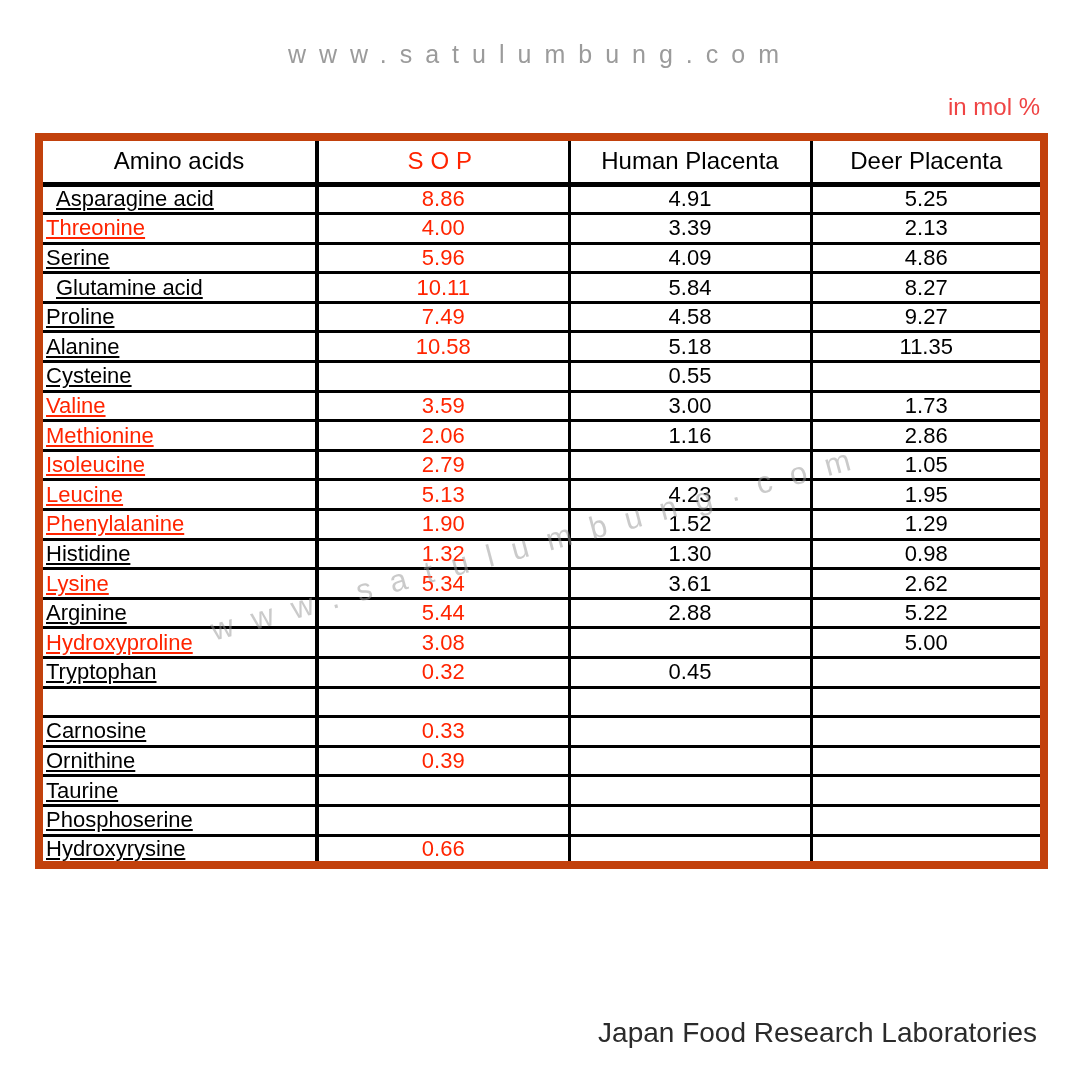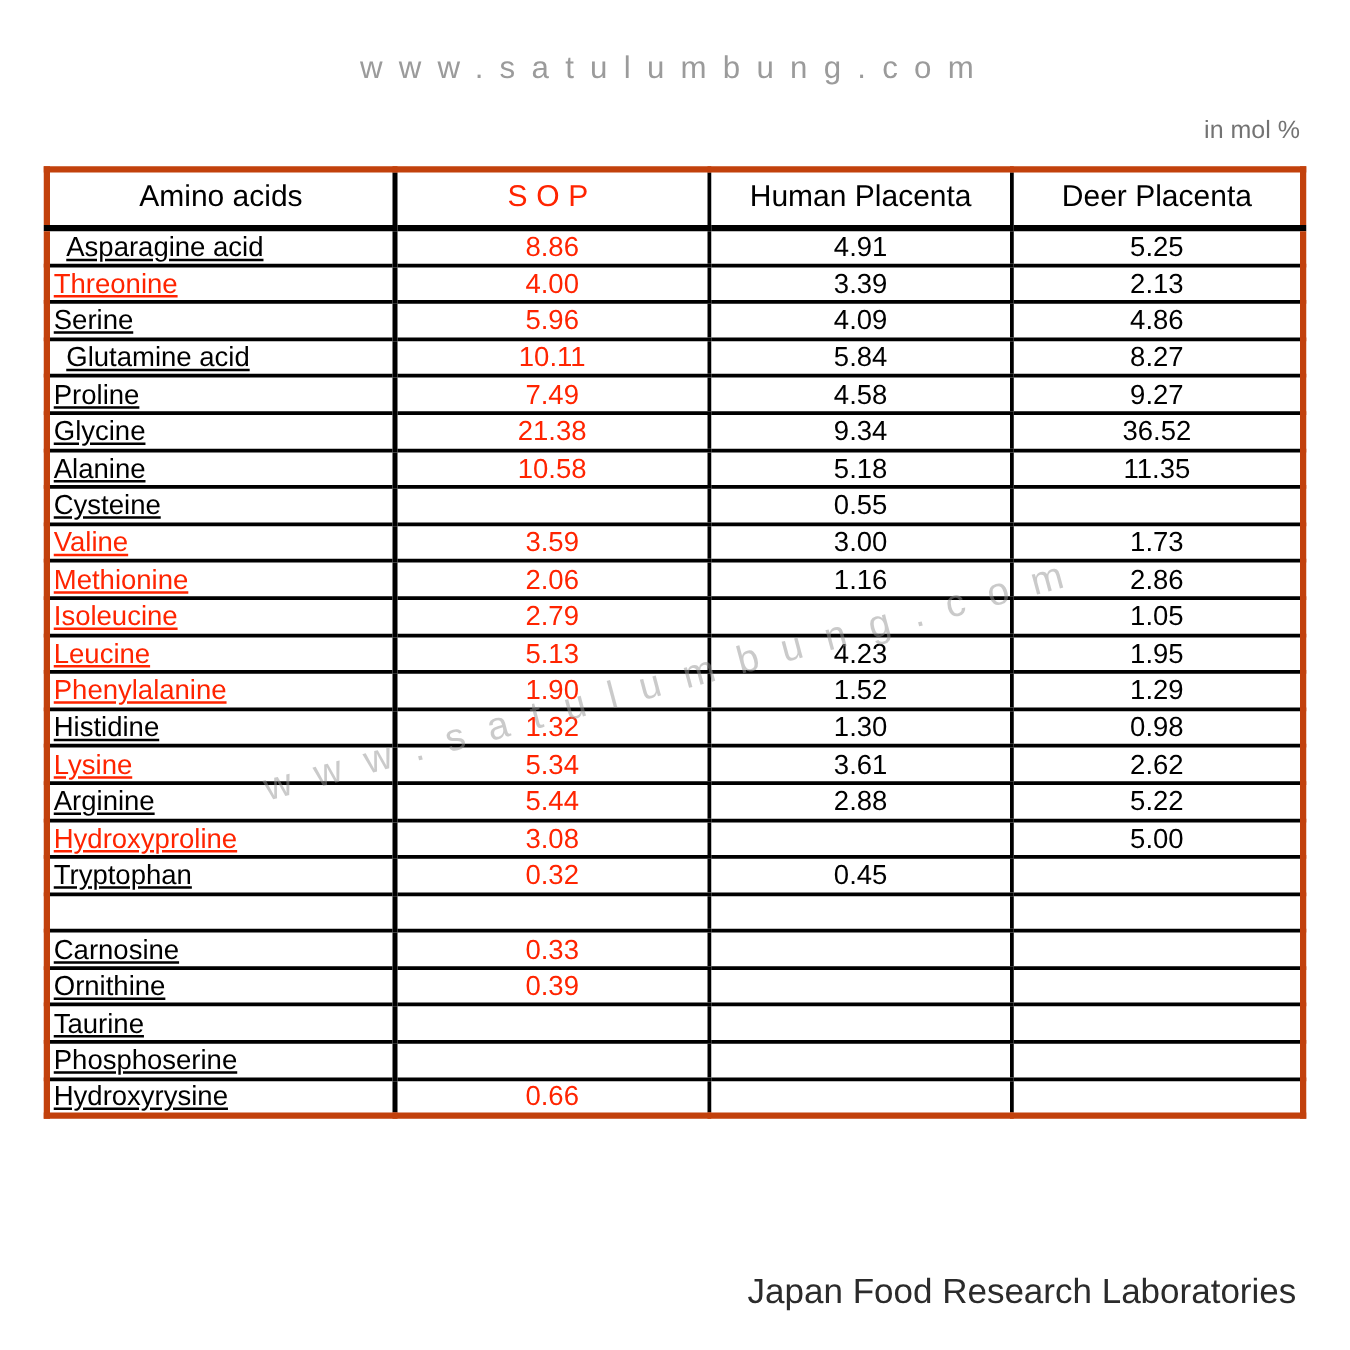--- a/index.html
+++ b/index.html
@@ -10,26 +10,26 @@
     background: #fff; overflow: hidden;
     font-family: "Liberation Sans", sans-serif; color: #000;
   }
   .top-watermark {
     position: absolute; top: 40px; left: 0; width: 100%;
     text-align: center; font-size: 25px; color: var(--wm-gray);
     letter-spacing: 13px; font-weight: 400;
   }
   .unit-label {
     position: absolute; top: 93px; right: 40px;
-    font-size: 20px; color: #737373; text-align: center;
+    font-size: 24px; color: #ef4444; text-align: center;
   }
   table.amino-table {
     position: absolute; left: 35px; top: 133px; width: 1005px;
     border-collapse: collapse; table-layout: fixed;
-    border: 5px solid #c2410c;
+    border: 8px solid #c2410c;
     font-size: 22px;
   }
   col.c-name  { width: 278px; }
   col.c-sop   { width: 252px; }
   col.c-human { width: 242px; }
   col.c-deer  { width: 233px; }
   th, td { border: 3px solid #000; padding: 0; overflow: hidden; }
   th.col-name, td.col-name { border-right-width: 4px; }
   th.col-sop, td.col-sop, th.col-human, td.col-human { border-right-width: 2px; }
   thead th {
@@ -104,26 +104,20 @@
           <td class="col-human">5.84</td>
           <td class="col-deer">8.27</td>
         </tr>
         <tr>
           <td class="col-name">Proline</td>
           <td class="col-sop">7.49</td>
           <td class="col-human">4.58</td>
           <td class="col-deer">9.27</td>
         </tr>
         <tr>
-          <td class="col-name">Glycine</td>
-          <td class="col-sop">21.38</td>
-          <td class="col-human">9.34</td>
-          <td class="col-deer">36.52</td>
-        </tr>
-        <tr>
           <td class="col-name">Alanine</td>
           <td class="col-sop">10.58</td>
           <td class="col-human">5.18</td>
           <td class="col-deer">11.35</td>
         </tr>
         <tr>
           <td class="col-name">Cysteine</td>
           <td class="col-sop"></td>
           <td class="col-human">0.55</td>
           <td class="col-deer"></td>

